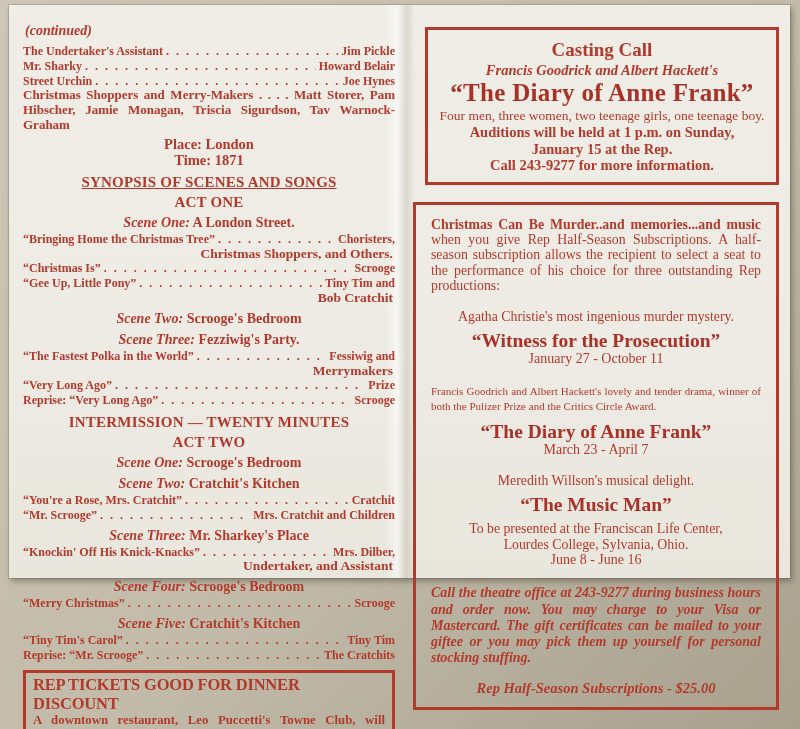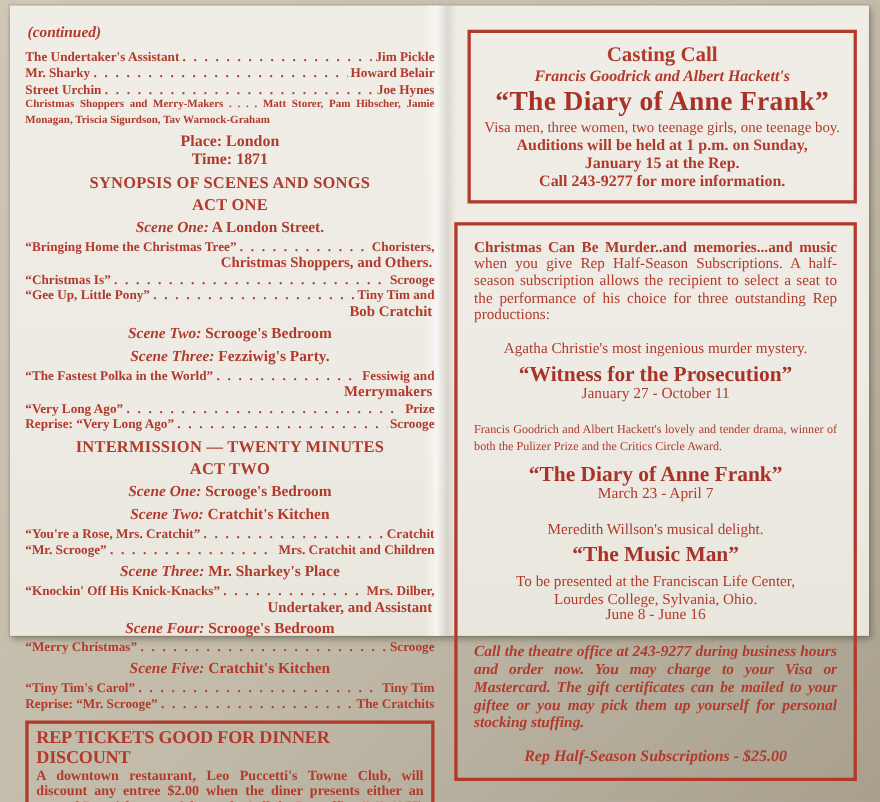--- a/index.html
+++ b/index.html
@@ -28,25 +28,25 @@
   .col-right{position:absolute;left:400px;top:14px;width:376px;}
 
   
   .continued{font-style:italic;font-weight:bold;font-size:14px;margin:0 0 5px 2px;}
   .credit{display:flex;align-items:baseline;font-weight:bold;font-size:12px;line-height:14.8px;}
   .credit .cl{white-space:nowrap;}
   .credit .cr{white-space:nowrap;}
   .credit .dots{flex:1 1 auto;overflow:hidden;white-space:nowrap;margin:0 3px;min-width:6px;}
   .credit .dots::after{content:". . . . . . . . . . . . . . . . . . . . . . . . . . . . . . . . . . . . . . . . . . . .";letter-spacing:2px;}
   .cont{font-weight:bold;font-size:13.5px;line-height:14.8px;text-align:right;padding-right:2px;}
-  .group-credit{font-weight:bold;font-size:10px;line-height:14.8px;text-align:justify;}
+  .group-credit{font-weight:bold;font-size:13px;line-height:14.8px;text-align:justify;}
   .center-b{font-weight:bold;text-align:center;}
   .place-time{font-size:14.5px;line-height:16px;margin-top:3px;}
   .l-head{font-weight:bold;font-size:15px;line-height:16px;text-align:center;letter-spacing:.2px;}
-  .syn{margin-top:6px;}
+  .syn{margin-top:6px;text-decoration:underline;}
   .acthead{margin-top:4px;}
   .interm{margin-top:6px;}
   .scene{font-weight:bold;font-size:14px;text-align:center;margin-top:5px;margin-bottom:1px;}
   .scene .sl{font-style:italic;}
   .dinner-box{
     border:3px solid var(--red);margin-top:7px;padding:2px 7px 5px 7px;
   }
   .dinner-title{font-weight:bold;font-size:16.5px;line-height:19px;letter-spacing:-.2px;}
   .dinner-body{font-weight:bold;font-size:12.8px;line-height:14.3px;text-align:justify;}
 
@@ -201,21 +201,21 @@
       <div class="dinner-body">A downtown restaurant, Leo Puccetti's Towne Club, will discount any entree $2.00 when the diner presents either an unused Rep ticket or a ticket stub. Call the Rep office (243-9277) during business hours for more information.</div>
     </div>
   </div>
 
   <div class="col-right">
 
     <div class="cast-box">
       <div class="cast-title">Casting Call</div>
       <div class="cast-byline">Francis Goodrick and Albert Hackett's</div>
       <div class="cast-show">“The Diary of Anne Frank”</div>
-      <div class="cast-needs">Visa men, three women, two teenage girls, one teenage boy.</div>
+      <div class="cast-needs">Four men, three women, two teenage girls, one teenage boy.</div>
       <div class="cast-aud">Auditions will be held at 1 p.m. on Sunday,</div>
       <div class="cast-aud">January 15 at the Rep.</div>
       <div class="cast-aud">Call 243-9277 for more information.</div>
     </div>
 
     <div class="subs-box">
       <div class="subs-intro"><b>Christmas Can Be Murder..and memories...and music</b><span> when you give Rep Half-Season Subscriptions. A half-season subscription allows the recipient to select a seat to the performance of his choice for three outstanding Rep productions:</span></div>
 
       <div class="blurb mt15">Agatha Christie's most ingenious murder mystery.</div>
       <div class="show-title mt6">“Witness for the Prosecution”</div>

